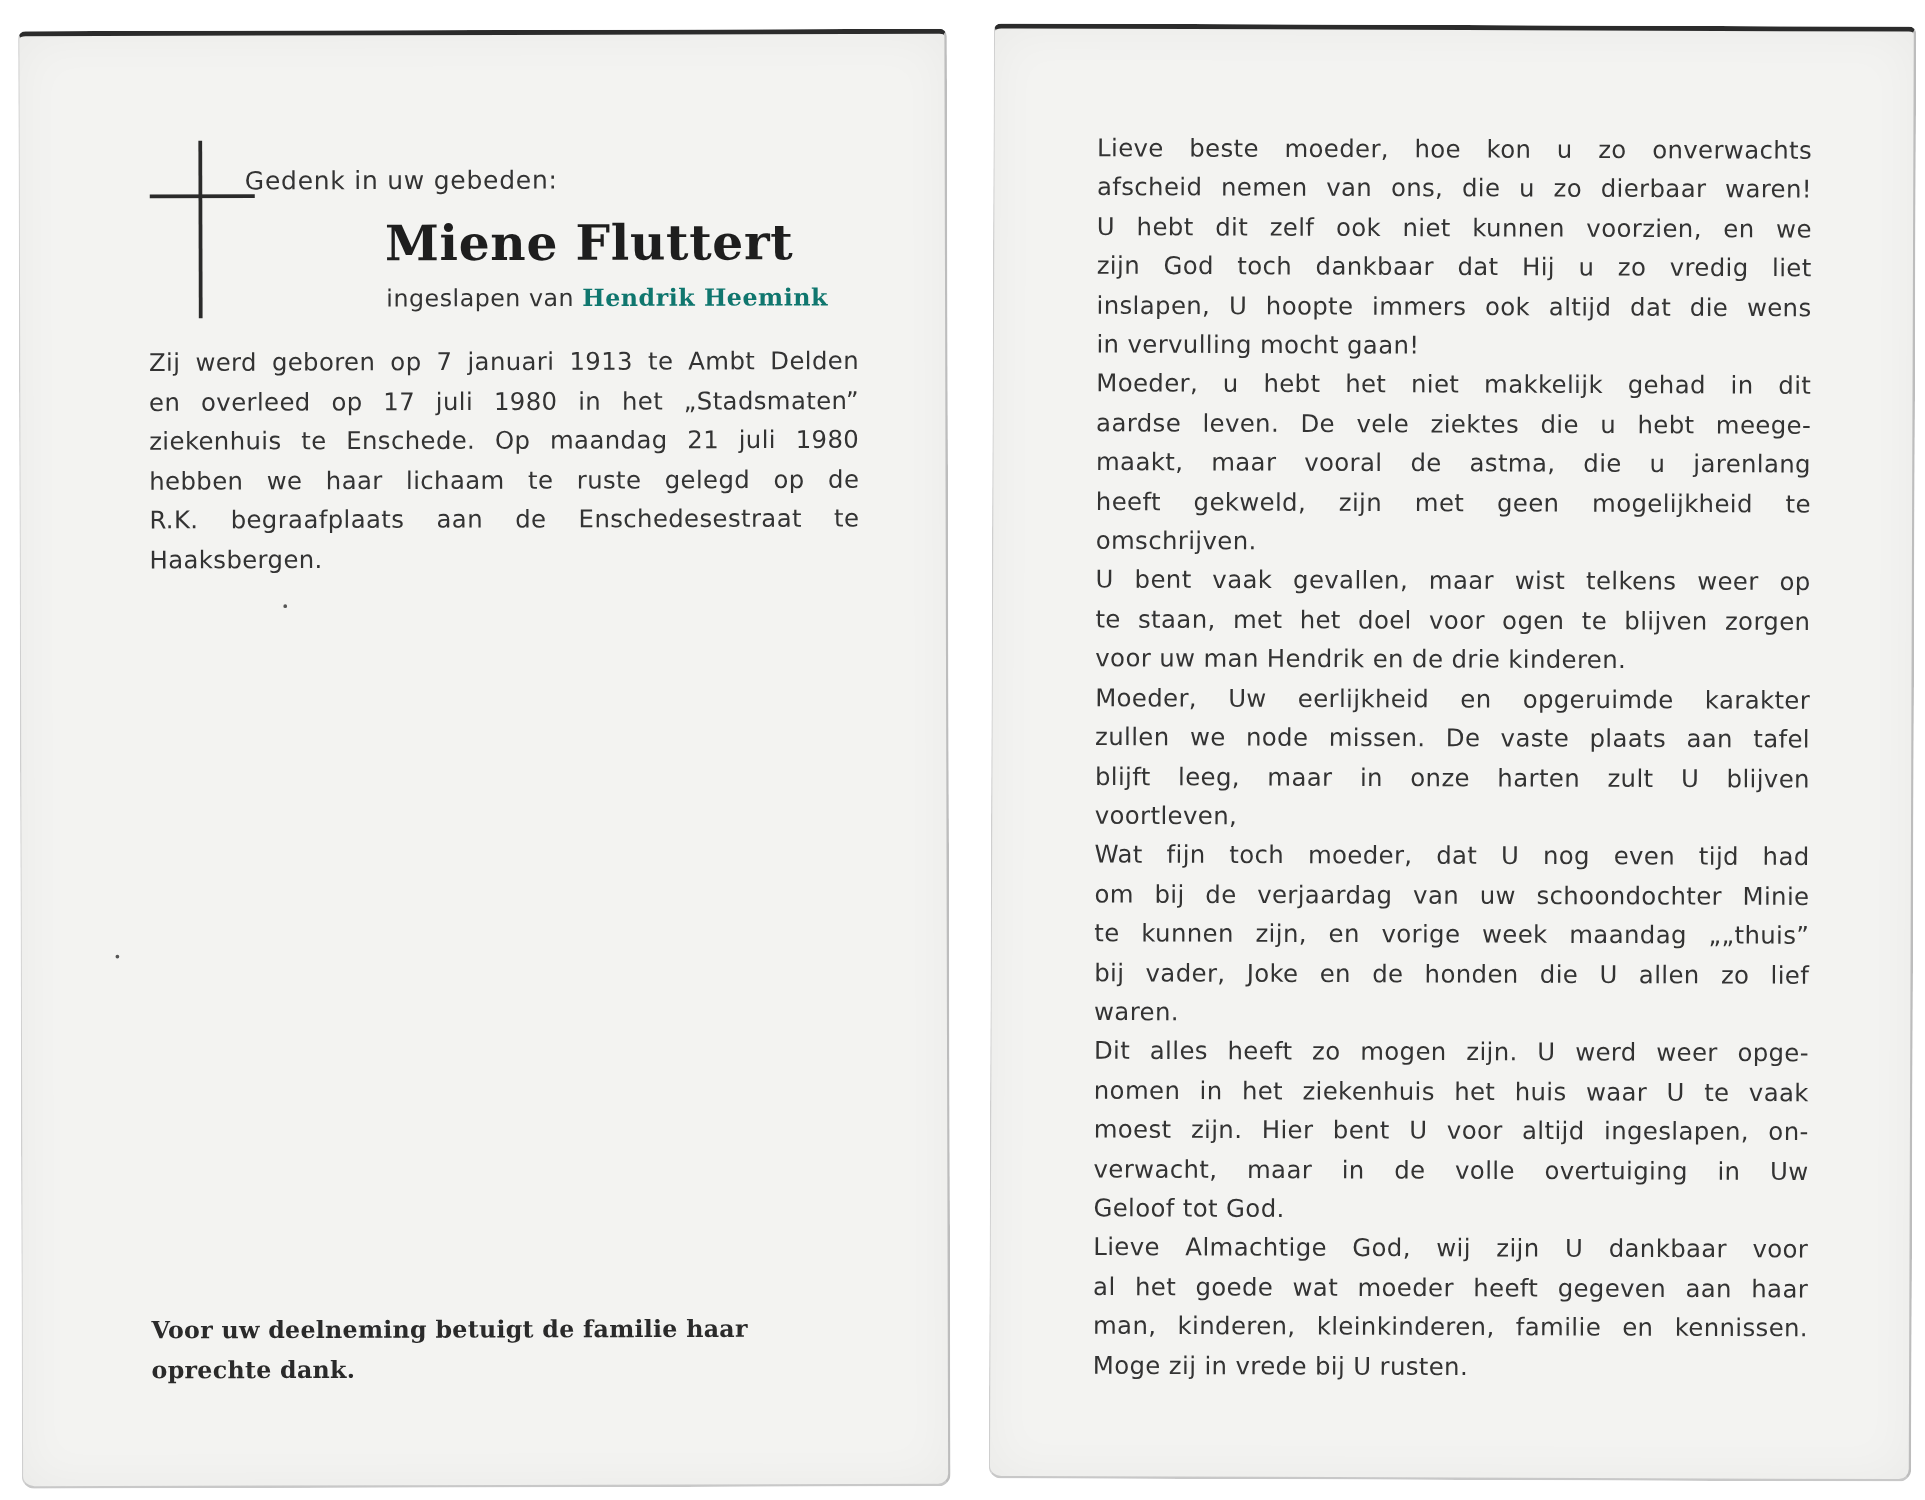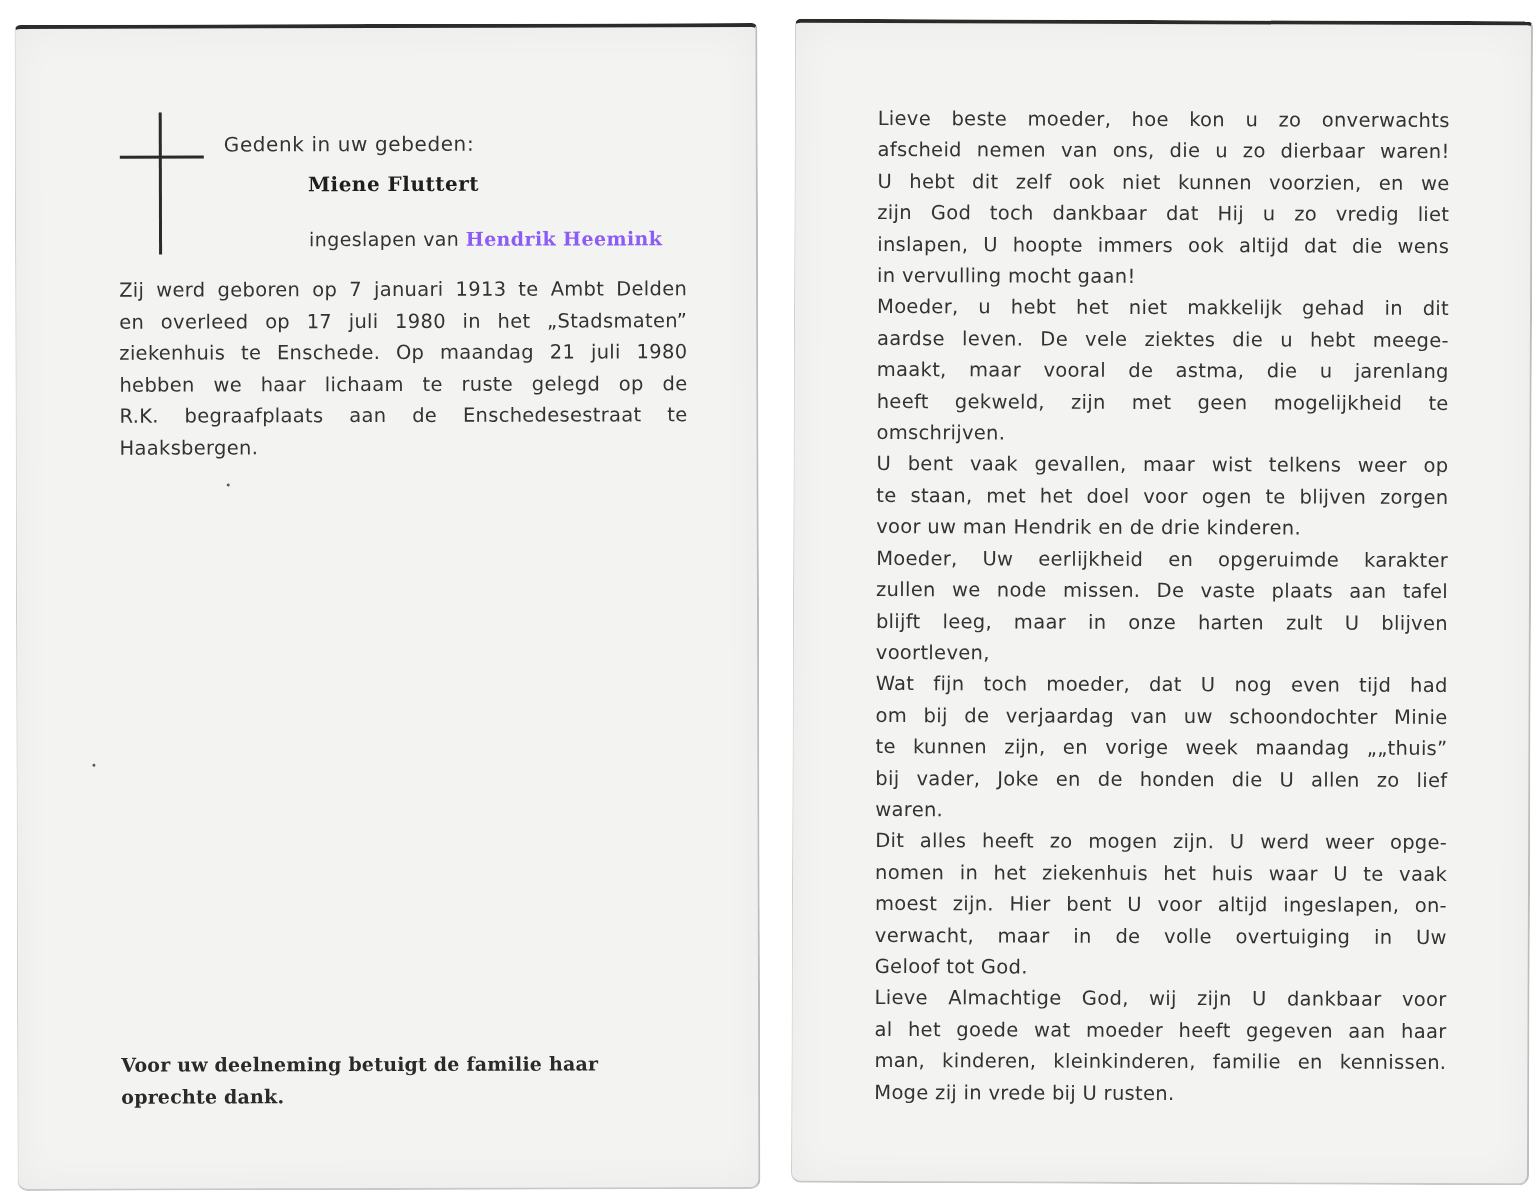--- a/index.html
+++ b/index.html
@@ -13,25 +13,25 @@
     border-left: 1px solid #cfcfcf; border-right: 2px solid #bdbdbd; border-bottom: 2px solid #c8c8c8;
     box-shadow: inset 0 0 40px rgba(0,0,0,0.04);
     border-radius: 6px 6px 10px 10px;
   }
   #card-left  { left: 16px;  top: 24px; width: 740px; height: 1160px; transform: rotate(-0.15deg); }
   #card-right { left: 793px; top: 20px; width: 735px; height: 1158px; transform: rotate(0.2deg); }
 
   .cross-v { position: absolute; left: 143px; top: 84px; width: 3px; height: 142px; background: #2a2a2a; }
   .cross-h { position: absolute; left: 104px; top: 127px; width: 84px; height: 3px; background: #2a2a2a; }
 
-  .intro { position: absolute; left: 208px; top: 104px; font-size: 20px; letter-spacing: 0.6px; color: #333; }
-  .name { position: absolute; left: 292px; top: 144px; font-size: 20px; font-weight: bold; letter-spacing: 0.5px;
+  .intro { position: absolute; left: 180px; top: 104px; font-size: 20px; letter-spacing: 0.6px; color: #333; }
+  .name { position: absolute; left: 292px; top: 144px; font-size: 39px; font-weight: bold; letter-spacing: 0.5px;
           font-family: "DejaVu Serif", serif; color: #1e1e1e; }
   .spouse { position: absolute; left: 293px; top: 200px; font-size: 19px; letter-spacing: 0.4px; color: #333; }
-  .spouse b { font-family: "DejaVu Serif", serif; font-weight: bold; color: #8b5cf6; }
+  .spouse b { font-family: "DejaVu Serif", serif; font-weight: bold; color: #0f766e; }
 
   .bio { position: absolute; left: 103px; top: 246px; width: 568px; font-size: 19.5px; line-height: 31.6px;
          text-align: justify; letter-spacing: 0.3px; color: #333; }
   .bio .line { display: block; text-align: justify; text-align-last: justify; white-space: nowrap; }
   .bio .line.last { text-align-last: left; }
 
   .thanks { position: absolute; left: 103px; top: 1020px; width: 545px; font-size: 19px; line-height: 32px;
             font-family: "DejaVu Serif", serif; font-weight: bold; color: #2a2a2a; letter-spacing: 0.2px; }
 
   .letter { position: absolute; left: 82px; top: 80px; width: 572px; font-size: 19.5px; line-height: 31.4px;

